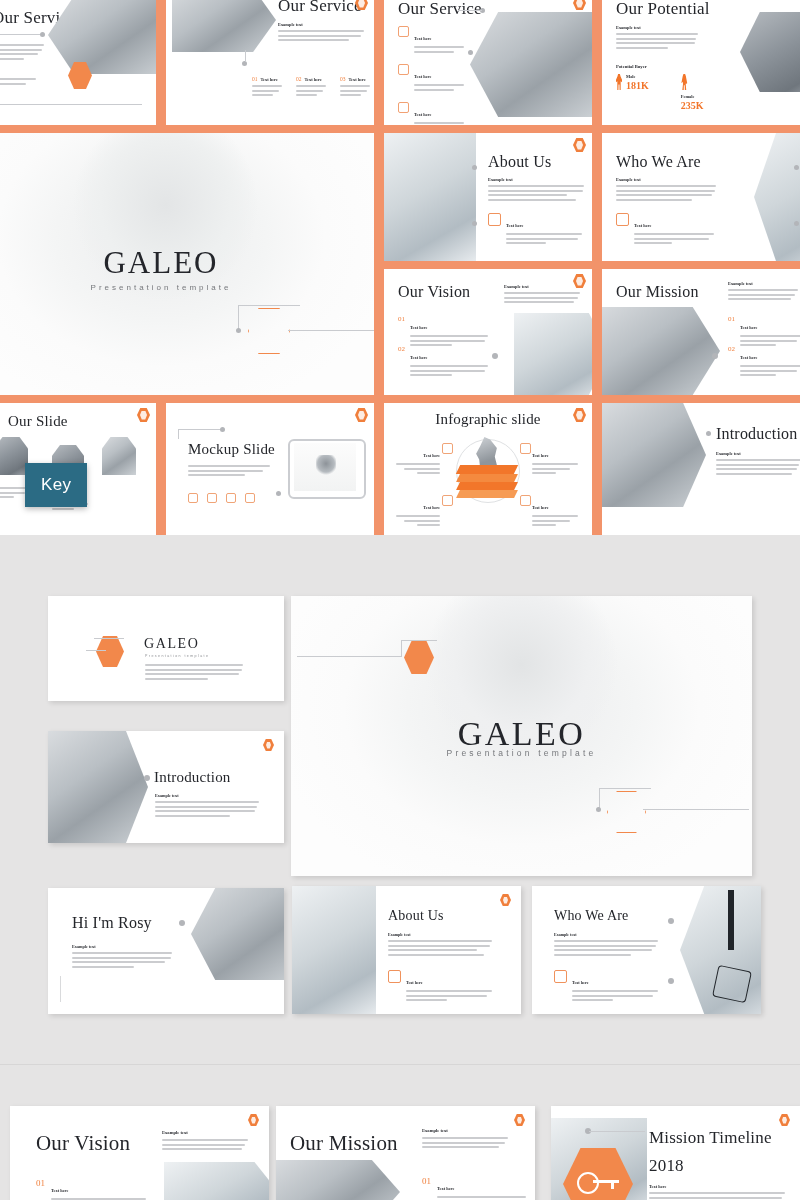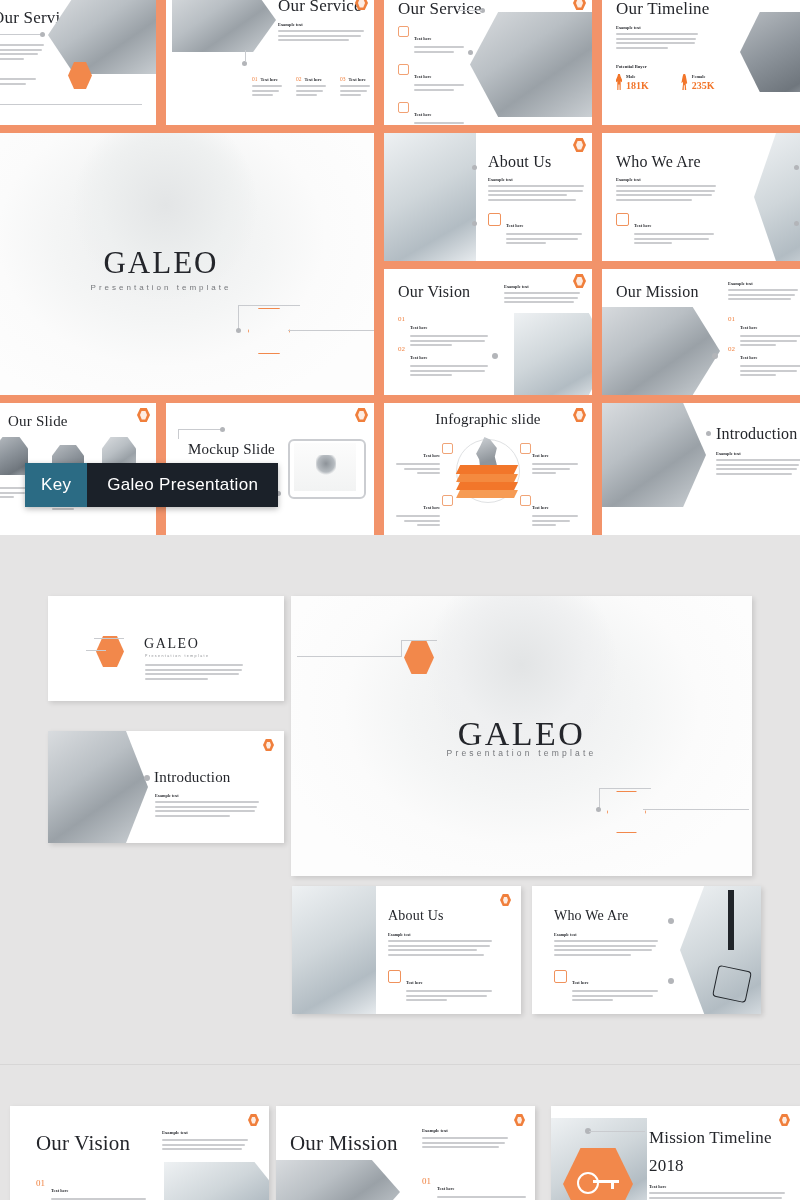--- a/index.html
+++ b/index.html
@@ -173,39 +173,39 @@
           </span>
         </div>
       </div>
       <div class="hexbadge" style="right:6px;top:4px;">
           <i></i>
           <b></b>
         </div>
     </div>
 
     <div class="slide" style="left:602px;top:-8px;width:208px;height:133px;">
-      <div class="title-xl" style="position:absolute;left:14px;top:7px;font-size:17px;">Our Timeline</div>
+      <div class="title-xl" style="position:absolute;left:14px;top:7px;font-size:17px;">Our Potential</div>
       <div class="photo dark hexclip" style="position:absolute;left:138px;top:20px;width:90px;height:80px;"></div>
       <div class="lbl" style="position:absolute;left:14px;top:33px;font-size:4.4px;">Example text</div>
       <div class="lines" style="position:absolute;left:14px;top:41px;width:82px;">
         <div class="ln" style="width:100%"></div>
           <div class="ln" style="width:98%"></div>
         <div class="ln" style="width:96%"></div>
           <div class="ln" style="width:64%"></div>
       </div>
       <div class="lbl" style="position:absolute;left:14px;top:72px;font-size:4.6px;">Potential Buyer</div>
       <div style="position:absolute;left:14px;top:82px;display:flex;gap:32px;">
         <div style="display:flex;gap:4px;align-items:flex-start;">
           <span style="display:block;width:6px;height:16px;background:#f2752a;clip-path:polygon(35% 0,65% 0,75% 14%,100% 36%,100% 52%,78% 46%,78% 100%,60% 100%,58% 66%,42% 66%,40% 100%,22% 100%,22% 46%,0 52%,0 36%,25% 14%);"></span>
           <span>
             <span class="lbl" style="display:block;font-size:4.4px;">Male</span>
             <span class="serif" style="display:block;font-size:10px;font-weight:700;color:#f2752a;margin-top:1px;">181K</span>
           </span>
         </div>
-        <div style="display:flex;gap:4px;align-items:flex-start;">
+        <div style="display:flex;gap:4px;align-items:flex-start;flex-direction:column;">
           <span style="display:block;width:7px;height:16px;background:#f2752a;clip-path:polygon(38% 0,62% 0,72% 12%,92% 58%,72% 62%,68% 48%,78% 100%,58% 100%,56% 70%,44% 70%,42% 100%,22% 100%,32% 62%,28% 48%,8% 58%,28% 12%);"></span>
           <span>
             <span class="lbl" style="display:block;font-size:4.4px;">Female</span>
             <span class="serif" style="display:block;font-size:10px;font-weight:700;color:#f2752a;margin-top:1px;">235K</span>
           </span>
         </div>
       </div>
     </div>
 
     <div class="slide" style="left:-52px;top:133px;width:426px;height:262px;">
@@ -453,21 +453,20 @@
         <div class="ln" style="width:100%"></div>
           <div class="ln" style="width:97%"></div>
         <div class="ln" style="width:94%"></div>
           <div class="ln" style="width:88%"></div>
       </div>
       <div class="dot" style="position:absolute;left:104px;top:28px;width:5px;height:5px;"></div>
     </div>
 
     <div class="keybadge" style="left:25px;top:463px;">
       <div class="k">Key</div>
-      <div class="v">Galeo Presentation</div>
     </div>
   </div>
 
   <div class="grey-section" style="top:535px;height:530px;">
 
     <div class="card" style="left:48px;top:61px;width:236px;height:105px;">
       <div class="hexfill" style="position:absolute;left:48px;top:40px;width:28px;height:31px;"></div>
       <div class="rule" style="position:absolute;left:38px;top:54px;width:20px;height:1px;"></div>
       <div class="rule" style="position:absolute;left:46px;top:42px;width:30px;height:1px;transform:rotate(0deg);"></div>
       <div class="title-xl" style="position:absolute;left:96px;top:40px;font-size:14px;letter-spacing:1.6px;">GALEO</div>
@@ -506,20 +505,33 @@
       <div class="rule" style="position:absolute;left:110px;top:44px;width:36px;height:1px;"></div>
       <div class="title-xl" style="position:absolute;left:0;right:0;top:119px;text-align:center;font-size:34px;letter-spacing:2.5px;">GALEO</div>
       <div style="position:absolute;left:0;right:0;top:152px;text-align:center;font-size:8.5px;letter-spacing:3.2px;color:#76787c;">Presentation template</div>
       <div class="hexline" style="position:absolute;left:316px;top:195px;width:37px;height:40px;"></div>
       <div class="rule" style="position:absolute;left:308px;top:192px;width:52px;height:1px;"></div>
       <div class="rule" style="position:absolute;left:308px;top:192px;width:1px;height:22px;"></div>
       <div class="rule" style="position:absolute;left:352px;top:213px;width:106px;height:1px;"></div>
       <div class="dot" style="position:absolute;left:305px;top:211px;width:5px;height:5px;"></div>
     </div>
 
+    <div class="card" style="left:48px;top:353px;width:236px;height:126px;">
+      <div class="title-xl" style="position:absolute;left:24px;top:26px;font-size:16px;">Hi I'm Rosy</div>
+      <div class="photo hexclip" style="position:absolute;left:143px;top:0;width:110px;height:92px;"></div>
+      <div class="lbl" style="position:absolute;left:24px;top:56px;font-size:4.2px;">Example text</div>
+      <div class="lines" style="position:absolute;left:24px;top:64px;width:100px;">
+        <div class="ln" style="width:100%"></div>
+          <div class="ln" style="width:99%"></div>
+        <div class="ln" style="width:93%"></div>
+          <div class="ln" style="width:62%"></div>
+      </div>
+      <div class="dot" style="position:absolute;left:131px;top:32px;width:6px;height:6px;"></div>
+      <div style="position:absolute;left:12px;bottom:12px;width:1px;height:26px;background:#d9dadc;"></div>
+    </div>
 
     <div class="card" style="left:292px;top:351px;width:229px;height:128px;">
       <div class="photo light" style="position:absolute;left:0;top:0;width:84px;height:128px;"></div>
       <div class="title-xl" style="position:absolute;left:96px;top:22px;font-size:14px;">About Us</div>
       <div class="lbl" style="position:absolute;left:96px;top:46px;font-size:4px;">Example text</div>
       <div class="lines" style="position:absolute;left:96px;top:54px;width:104px;">
         <div class="ln" style="width:100%"></div>
           <div class="ln" style="width:98%"></div>
         <div class="ln" style="width:86%"></div>
           <div class="ln" style="width:92%"></div>

